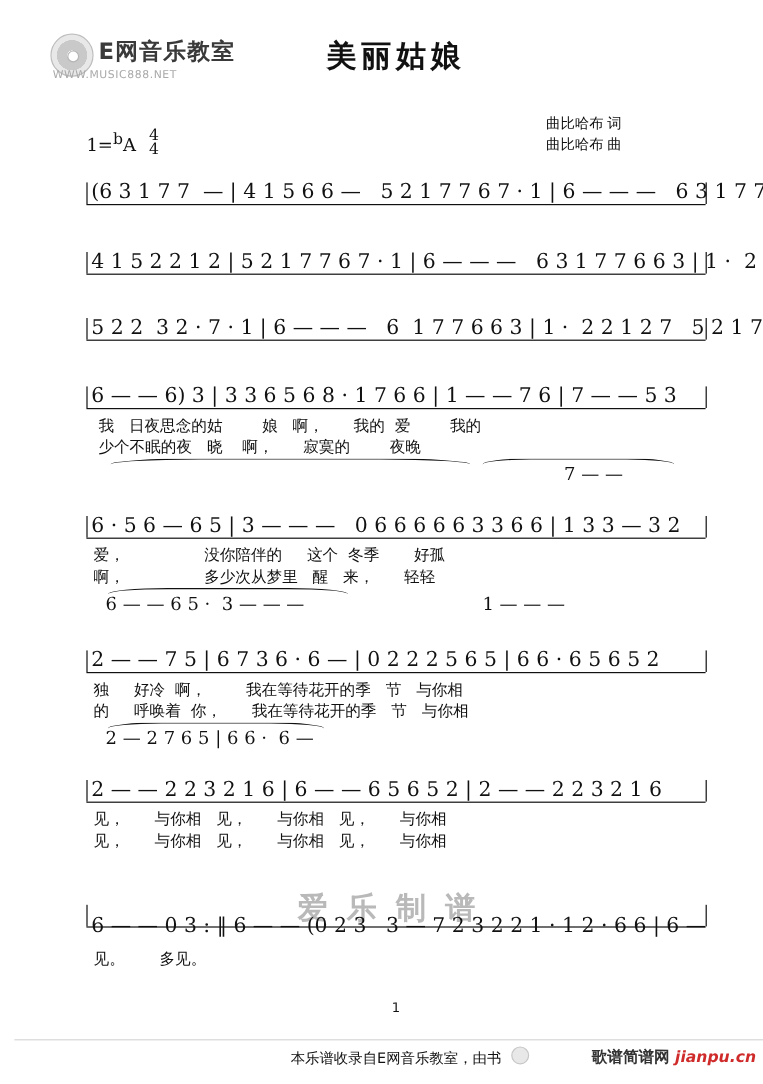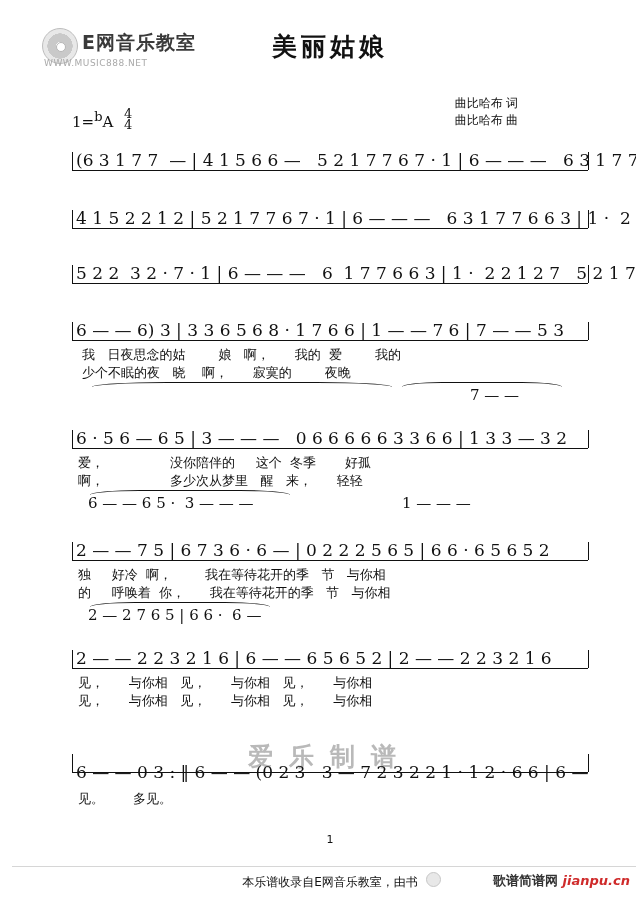--- a/index.html
+++ b/index.html
@@ -40,21 +40,21 @@
     position:absolute;left:0;top:30px;width:636px;text-align:center;
     font-size:25px;font-weight:bold;letter-spacing:4px;
     font-family:"DejaVu Sans", sans-serif;
   }
   .subtitle{
     position:absolute;left:0;top:62px;width:636px;text-align:center;
     font-size:13px;color:#222;font-family:"DejaVu Sans", sans-serif;
   }
   .credits{
     position:absolute;right:130px;top:95px;font-size:12px;line-height:17px;
-    font-family:Liberation Sans, sans-serif;text-align:center;
+    font-family:Liberation Serif, serif;text-align:center;
   }
   .key{
     position:absolute;left:60px;top:108px;font-size:15px;
     font-family:"DejaVu Serif", serif;
   }
   .key .flat{font-size:13px;vertical-align:6px;}
   .key .meter{display:inline-block;vertical-align:-2px;margin-left:6px;text-align:center;line-height:11px;font-size:13px;}
   .key .meter span{display:block;}
   .key .meter .top{border-bottom:0;}
 

